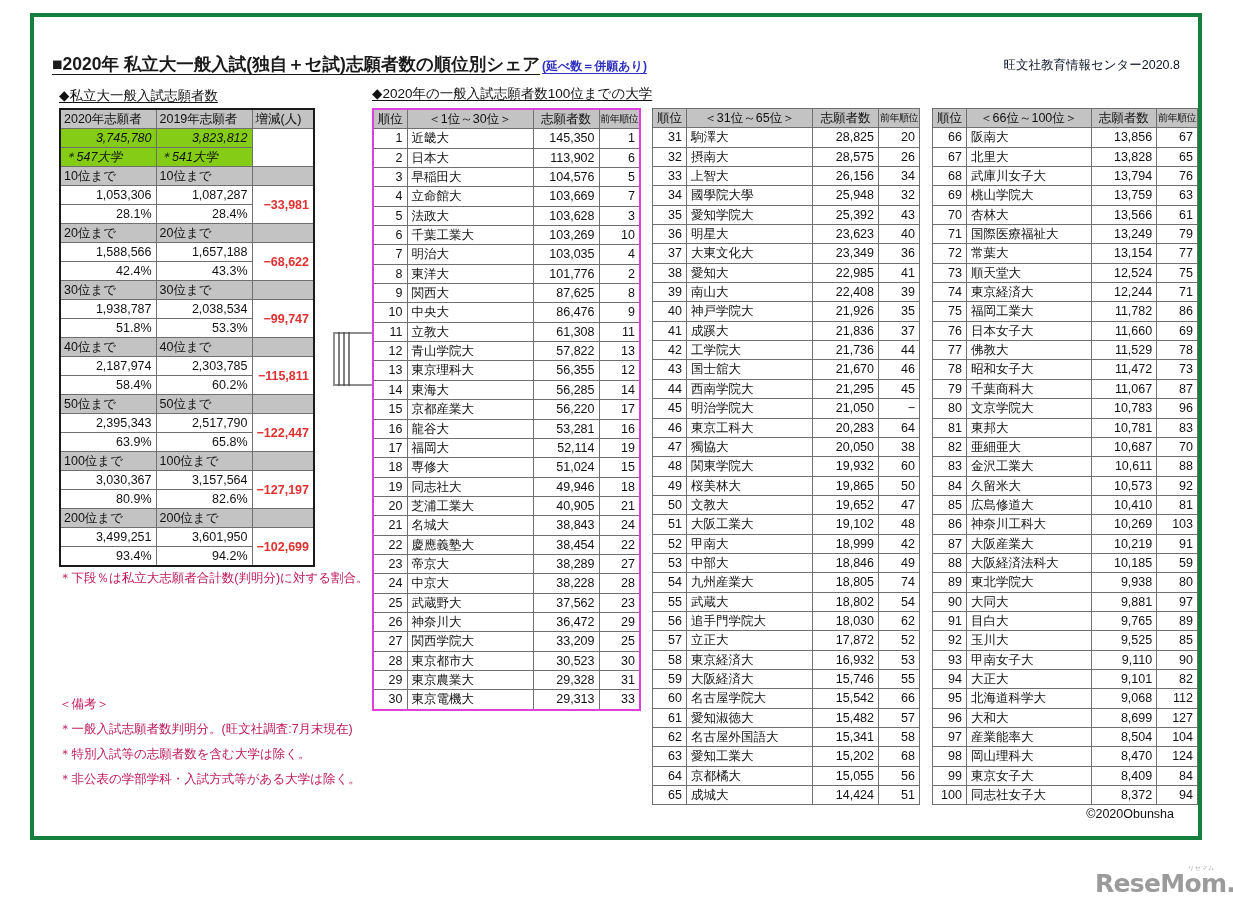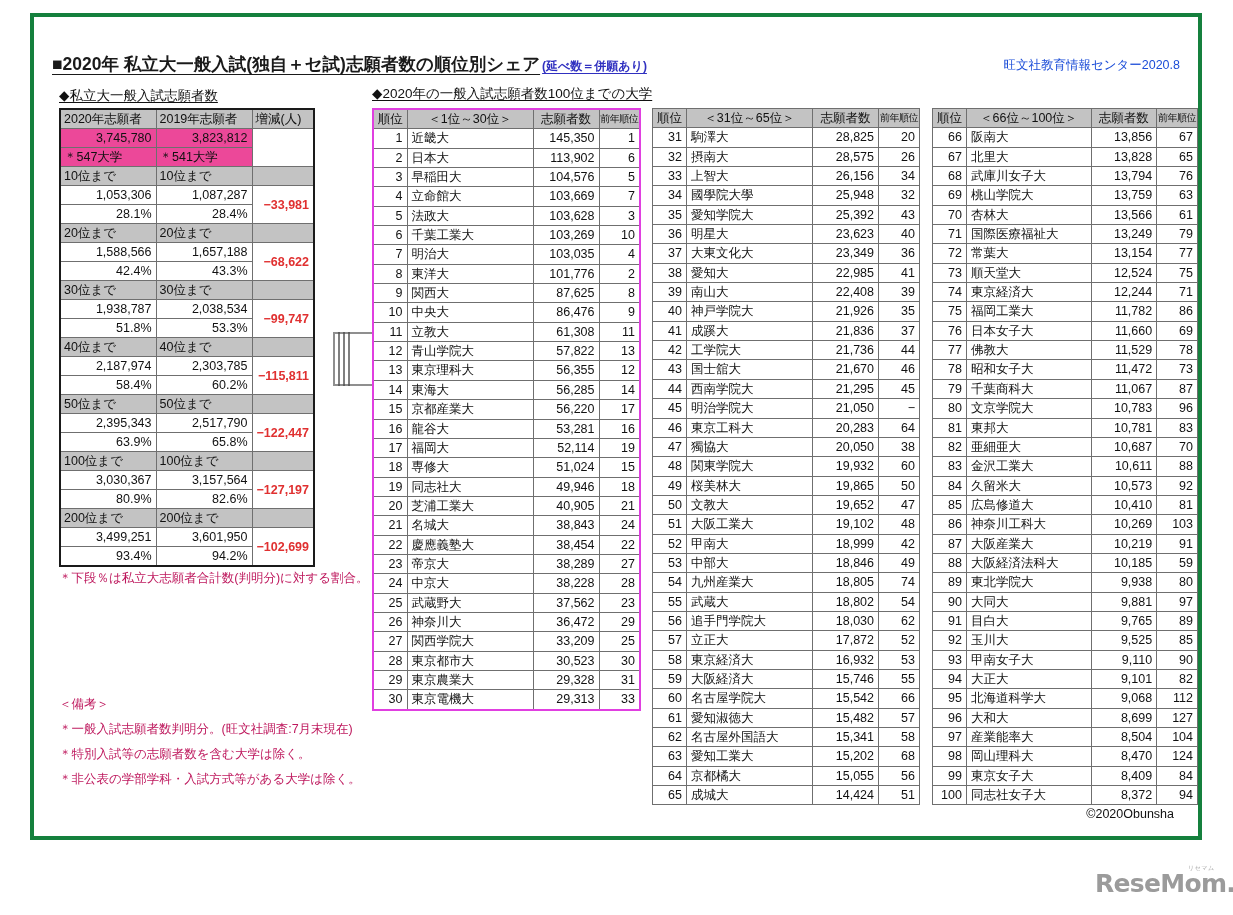--- a/index.html
+++ b/index.html
@@ -53,21 +53,21 @@
     text-decoration: underline;
     text-underline-offset: 3px;
     vertical-align: baseline;
     margin-left: 2px;
   }
   .title-credit {
     position: absolute;
     right: 12px;
     top: 5px;
     font-size: 12.5px;
-    color: #1d4ed8;
+    color: #0f172a;
     white-space: nowrap;
   }
   
   .section-cap {
     position: absolute;
     font-size: 13.5px;
     color: #111;
     white-space: nowrap;
     text-decoration: underline;
     text-underline-offset: 2px;
@@ -103,21 +103,22 @@
   #summary-table td.c2020 { width: 96px; }
   #summary-table td.c2019 { width: 96px; }
   #summary-table td.cdiff { width: 62px; }
   .hdr-cell {
     background: #c3c3c3;
     text-align: left;
     padding-left: 3px !important;
     font-size: 12.5px;
   }
   .cyan-cell {
-    background: #ec4899;
+    background: #84cc16;
+    font-style: italic;
   }
   .num-right {
     text-align: right;
     padding-right: 4px !important;
   }
   .txt-left {
     text-align: left;
     padding-left: 3px !important;
   }
   .band-label {

